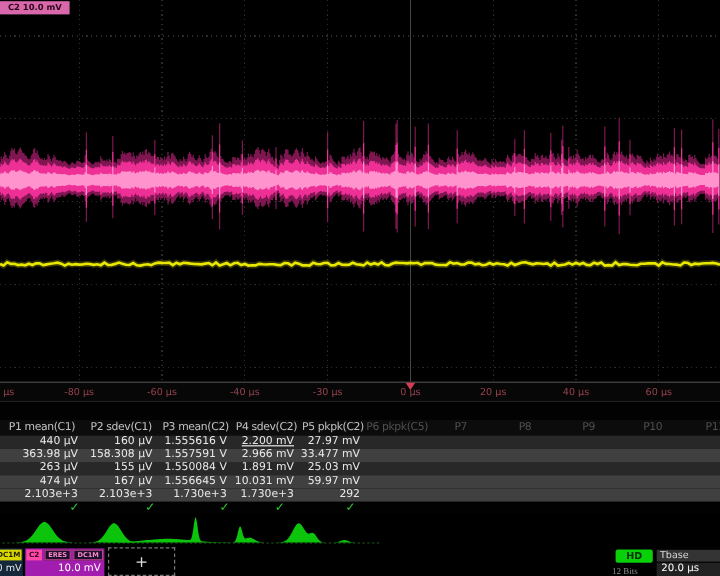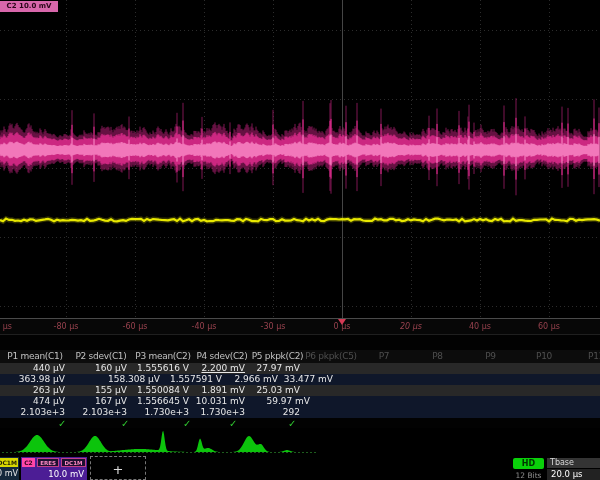--- a/index.html
+++ b/index.html
@@ -21,46 +21,46 @@
            border-top:6px solid #d63a55;}
   
   #measure-table{position:absolute;left:0;top:338px;width:600px;height:90px;font-size:9px;}
   .m-row{display:flex;height:11px;line-height:11px;}
   .m-head{height:13px;line-height:13px;background:#0c0c0c;margin-top:12px;}
   .m-cell{flex:0 0 auto;overflow:hidden;white-space:nowrap;}
   .m-cell.hdr{text-align:center;color:#c2c2c2;letter-spacing:-0.3px;}
   .m-cell.hdr.off{color:#4f4f4f;}
   .m-cell.val{text-align:right;padding-right:5px;box-sizing:border-box;color:#e8e8e8;}
   .row-light{background:#282828;}
-  .row-dark{background:#0f172a;}
+  .row-dark{background:#404040;}
   .check{position:absolute;font-size:10px;color:#2fc42f;line-height:10px;}
   
   #histicon-strip{position:absolute;left:0;top:428px;width:600px;height:28px;background:#000;}
   
   #bottom-bar{position:absolute;left:0;top:456px;width:600px;height:24px;background:#000;}
   #c1-box{position:absolute;left:0;top:1px;width:19px;height:23px;background:#14283c;overflow:hidden;}
   #c1-coupling{position:absolute;right:1px;top:1px;height:9px;line-height:9px;background:#d8d800;
                color:#221f00;font-size:6px;font-weight:bold;padding:0 1px;white-space:nowrap;}
   #c1-readout{position:absolute;right:1px;top:12px;font-size:8px;color:#e8e8e8;white-space:nowrap;}
-  #c2-box{position:absolute;left:21px;top:1px;width:66px;height:23px;background:#4c1d95;}
+  #c2-box{position:absolute;left:21px;top:1px;width:66px;height:23px;background:#a21caf;}
   #c2-label{position:absolute;left:1px;top:1px;width:13px;height:9px;line-height:9px;background:#ff47a8;
             color:#30001c;font-size:6px;font-weight:bold;text-align:center;}
   .c2-badge{position:absolute;top:1px;height:9px;line-height:9px;background:#1c1030;border:1px solid #c04088;
             color:#ff8ac4;font-size:5.5px;font-weight:bold;text-align:center;box-sizing:border-box;padding:0 1px;}
   #c2-badge-0{left:16px;width:22px;}
   #c2-badge-1{left:40px;width:25px;}
   #c2-readout{position:absolute;right:3px;top:12px;font-size:8.5px;color:#fff;white-space:nowrap;}
   #add-box{position:absolute;left:90px;top:0;width:56px;height:24px;border:1px dashed #777;
            box-sizing:border-box;background:#000;}
   #add-plus{position:absolute;left:50%;top:55%;transform:translate(-50%,-50%);color:#ddd;
             font-size:13px;line-height:13px;}
   #hd-badge{position:absolute;left:513px;top:2px;width:31px;height:11px;background:#0ad00a;
             border-radius:2px;color:#013301;font-size:8px;font-weight:bold;text-align:center;line-height:11px;}
-  #bits-label{position:absolute;left:510px;top:15px;width:37px;text-align:center;font-size:7.5px;color:#8d8d8d;
-              white-space:nowrap;}
+  #bits-label{position:absolute;left:510px;top:15px;width:37px;font-size:7.5px;color:#8d8d8d;
+              white-space:nowrap;font-family:Liberation Serif, serif;}
   #tbase-box{position:absolute;left:547px;top:2px;width:60px;height:22px;overflow:hidden;}
   #tbase-title{position:absolute;left:0;top:0;width:60px;height:10px;background:#343434;color:#d8d8d8;
                font-size:8px;line-height:10px;padding-left:3px;box-sizing:border-box;}
   #tbase-value{position:absolute;left:0;top:11px;width:60px;height:11px;background:#222;color:#fff;
                font-size:8.5px;line-height:11px;padding-left:4px;box-sizing:border-box;white-space:nowrap;}
 </style>
 </head>
 <body>
 
 <div id="screen">
@@ -85,21 +85,21 @@
   </div>
 
   <div id="time-axis">
     <div id="trigger-marker" style="left: 342px;"></div>
   <div class="t-label" style="left: -3px;">-100 μs</div>
       <div class="t-label" style="left: 66px;">-80 μs</div>
       <div class="t-label" style="left: 135px; text-align: center;">-60 μs</div>
       <div class="t-label" style="left: 204px;">-40 μs</div>
       <div class="t-label" style="left: 273px;">-30 μs</div>
       <div class="t-label" style="left: 342px;">0 μs</div>
-      <div class="t-label" style="left: 411px; font-style: italic;">20 μs</div>
+      <div class="t-label" style="left: 411px;">20 μs</div>
       <div class="t-label" style="left: 480px;">40 μs</div>
       <div class="t-label" style="left: 549px;">60 μs</div>
     </div>
 
   <div id="measure-table">
       <div class="m-row m-head">
         <div class="m-cell hdr" style="width: 70px; height: 13px;">P1 mean(C1)</div>
         <div class="m-cell hdr" style="width: 62px; height: 13px;">P2 sdev(C1)</div>
         <div class="m-cell hdr" style="width: 62px; height: 13px;">P3 mean(C2)</div>
         <div class="m-cell hdr" style="width: 56px; height: 13px;">P4 sdev(C2)</div>
@@ -119,21 +119,21 @@
         <div class="m-cell val" style="width: 55px;">27.97 mV</div>
         <div class="m-cell val" style="width: 52px;"></div>
         <div class="m-cell val" style="width: 54px;"></div>
         <div class="m-cell val" style="width: 53px;"></div>
         <div class="m-cell val" style="width: 53px;"></div>
         <div class="m-cell val" style="width: 54px;"></div>
         <div class="m-cell val" style="width: 50px;"></div>
       </div>
       <div class="m-row row-dark">
         <div class="m-cell val" style="width: 70px;">363.98 μV</div>
-        <div class="m-cell val" style="width: 62px; margin-left: 33px;">158.308 μV</div>
+        <div class="m-cell val" style="width: 62px;">158.308 μV</div>
         <div class="m-cell val" style="width: 62px;">1.557591 V</div>
         <div class="m-cell val" style="width: 56px;">2.966 mV</div>
         <div class="m-cell val" style="width: 55px;">33.477 mV</div>
         <div class="m-cell val" style="width: 52px;"></div>
         <div class="m-cell val" style="width: 54px;"></div>
         <div class="m-cell val" style="width: 53px;"></div>
         <div class="m-cell val" style="width: 53px;"></div>
         <div class="m-cell val" style="width: 54px;"></div>
         <div class="m-cell val" style="width: 50px;"></div>
       </div>
@@ -148,21 +148,21 @@
         <div class="m-cell val" style="width: 53px;"></div>
         <div class="m-cell val" style="width: 53px;"></div>
         <div class="m-cell val" style="width: 54px;"></div>
         <div class="m-cell val" style="width: 50px;"></div>
       </div>
       <div class="m-row row-dark">
         <div class="m-cell val" style="width: 70px;">474 μV</div>
         <div class="m-cell val" style="width: 62px;">167 μV</div>
         <div class="m-cell val" style="width: 62px;">1.556645 V</div>
         <div class="m-cell val" style="width: 56px;">10.031 mV</div>
-        <div class="m-cell val" style="width: 55px; margin-left: 10px;">59.97 mV</div>
+        <div class="m-cell val" style="width: 55px;">59.97 mV</div>
         <div class="m-cell val" style="width: 52px;"></div>
         <div class="m-cell val" style="width: 54px;"></div>
         <div class="m-cell val" style="width: 53px;"></div>
         <div class="m-cell val" style="width: 53px;"></div>
         <div class="m-cell val" style="width: 54px;"></div>
         <div class="m-cell val" style="width: 50px;"></div>
       </div>
       <div class="m-row row-dark">
         <div class="m-cell val" style="width: 70px;">2.103e+3</div>
         <div class="m-cell val" style="width: 62px;">2.103e+3</div>

